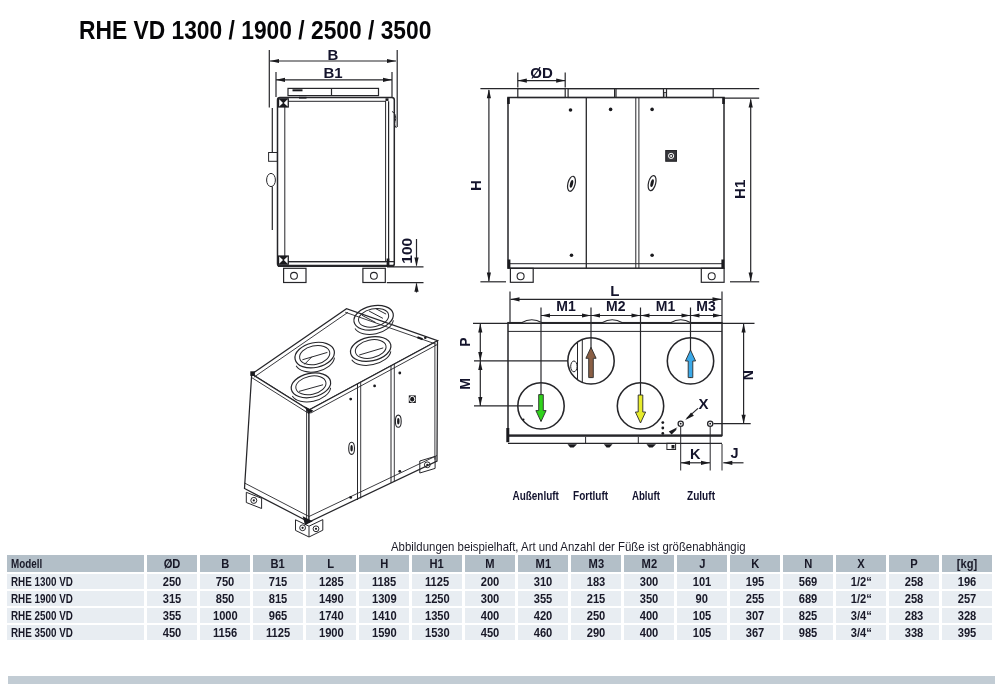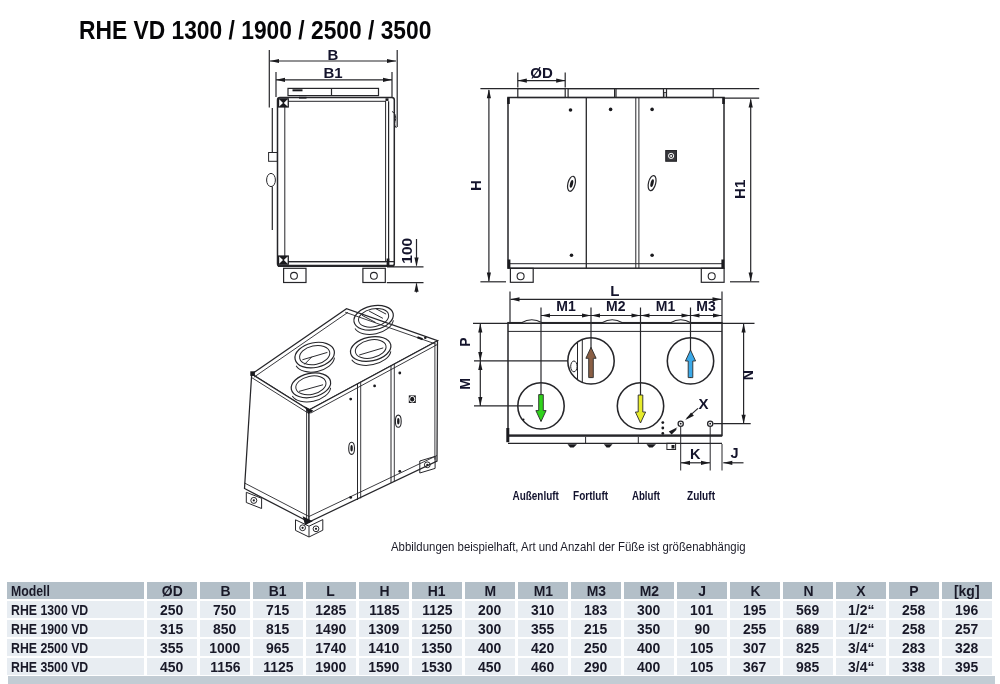--- a/index.html
+++ b/index.html
@@ -1,20 +1,20 @@
 <!DOCTYPE html>
 <html><head>
 <meta charset="utf-8">
 <style>
   html,body{margin:0;padding:0;}
   body{width:1000px;height:684px;background:#fff;font-family:"Liberation Sans",sans-serif;position:relative;overflow:hidden;}
   .title{position:absolute;left:79px;top:15px;font-size:26px;font-weight:bold;color:#060608;white-space:nowrap;transform:scaleX(0.877);transform-origin:0 50%;}
   svg{position:absolute;left:0;top:0;}
   .note{position:absolute;left:391px;top:538.5px;font-size:13.5px;color:#1c1c28;white-space:nowrap;transform:scaleX(0.845);transform-origin:0 50%;}
-  table.t{position:absolute;left:4px;top:580px;border-collapse:separate;border-spacing:3px 2.7px;font-size:15px;color:#191928;}
+  table.t{position:absolute;left:4px;top:553px;border-collapse:separate;border-spacing:3px 2.7px;font-size:12px;color:#191928;}
   table.t th{background:#b3bfc8;font-weight:bold;height:17px;padding:0;text-align:center;}
   table.t td{background:#e8edf2;font-weight:bold;height:15px;padding:0;text-align:center;}
   table.t .m{width:133px;text-align:left;padding-left:4px;}
   .cnd{display:inline-block;transform:scaleX(0.82);transform-origin:0 50%;white-space:nowrap;}
   .cn{display:inline-block;transform:scaleX(0.93);white-space:nowrap;}
   table.t .c{width:50px;}
   .band{position:absolute;left:8px;top:676.3px;width:987px;height:7.7px;background:#c2ccd4;}
 </style>
 </head>
 <body>

